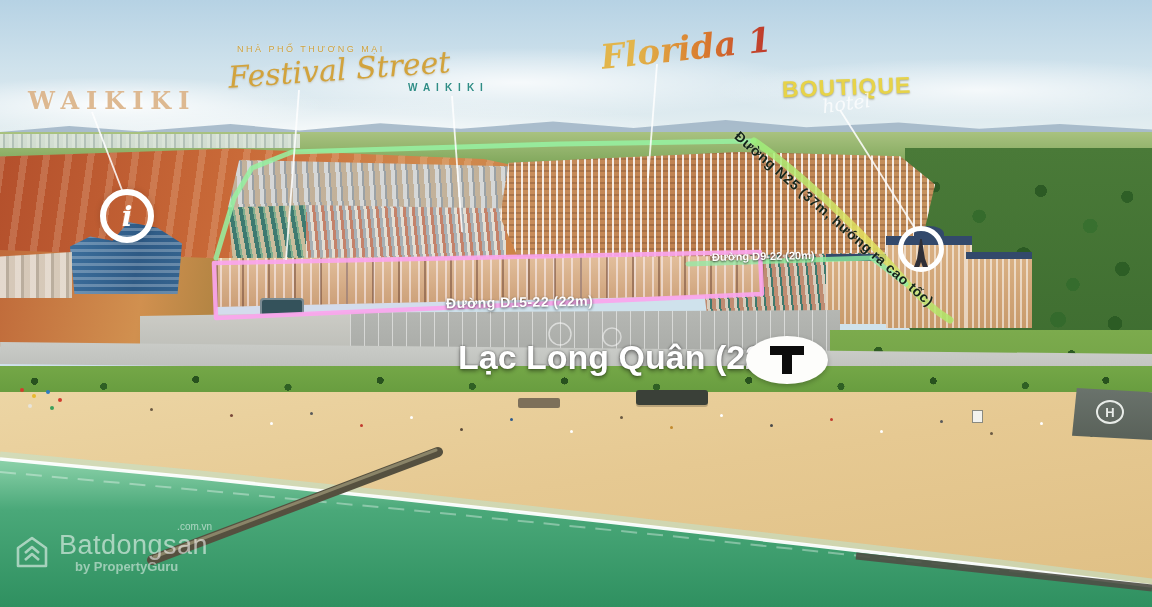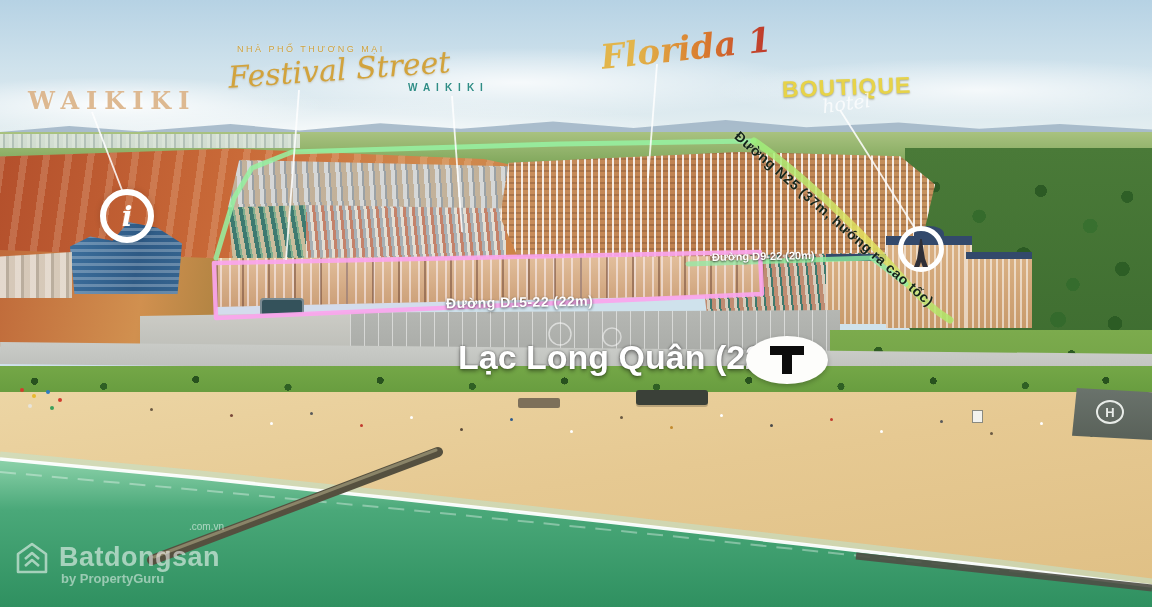--- a/index.html
+++ b/index.html
@@ -186,23 +186,23 @@
   .eiffel-tower { width:14px; height:28px; background:#2f2f38; clip-path:polygon(44% 0,56% 0,78% 70%,100% 100%,62% 100%,50% 82%,38% 100%,0 100%,22% 70%); }
   .dir-pill { left:746px; top:336px; width:82px; height:48px; background:#fdfdfb; border-radius:50%;
     box-shadow:0 2px 5px rgba(0,0,0,.25); }
   .dir-pill .stem { position:absolute; left:36px; top:14px; width:10px; height:24px; background:#0c0c0c; }
   .dir-pill .bar  { position:absolute; left:24px; top:10px; width:34px; height:9px; background:#0c0c0c; }
 
   
   .watermark { left:14px; top:530px; color:#fff; opacity:.55; }
   .wm-row { display:flex; align-items:center; gap:9px; }
   .wm-text { position:relative; }
-  .wm-brand { font-size:27px; font-weight:bold; letter-spacing:.5px;margin-top:12px; }
+  .wm-brand { font-size:27px; font-weight:normal; letter-spacing:.5px; }
   .wm-domain { position:absolute; right:-4px; top:-9px; font-size:10px; font-weight:normal; }
-  .wm-by { font-size:13px; font-weight:bold; margin:-2px 0 0 2px; opacity:.9; }
+  .wm-by { font-size:13px; font-weight:bold; margin:-2px 0 0 16px; opacity:.9; }
 
   svg.overlay { position:absolute; left:0; top:0; }
 </style>
 </head>
 <body>
 
 <div id="canvas">
 
   <div class="abs sky"></div>
   <div class="abs mountains"></div>

